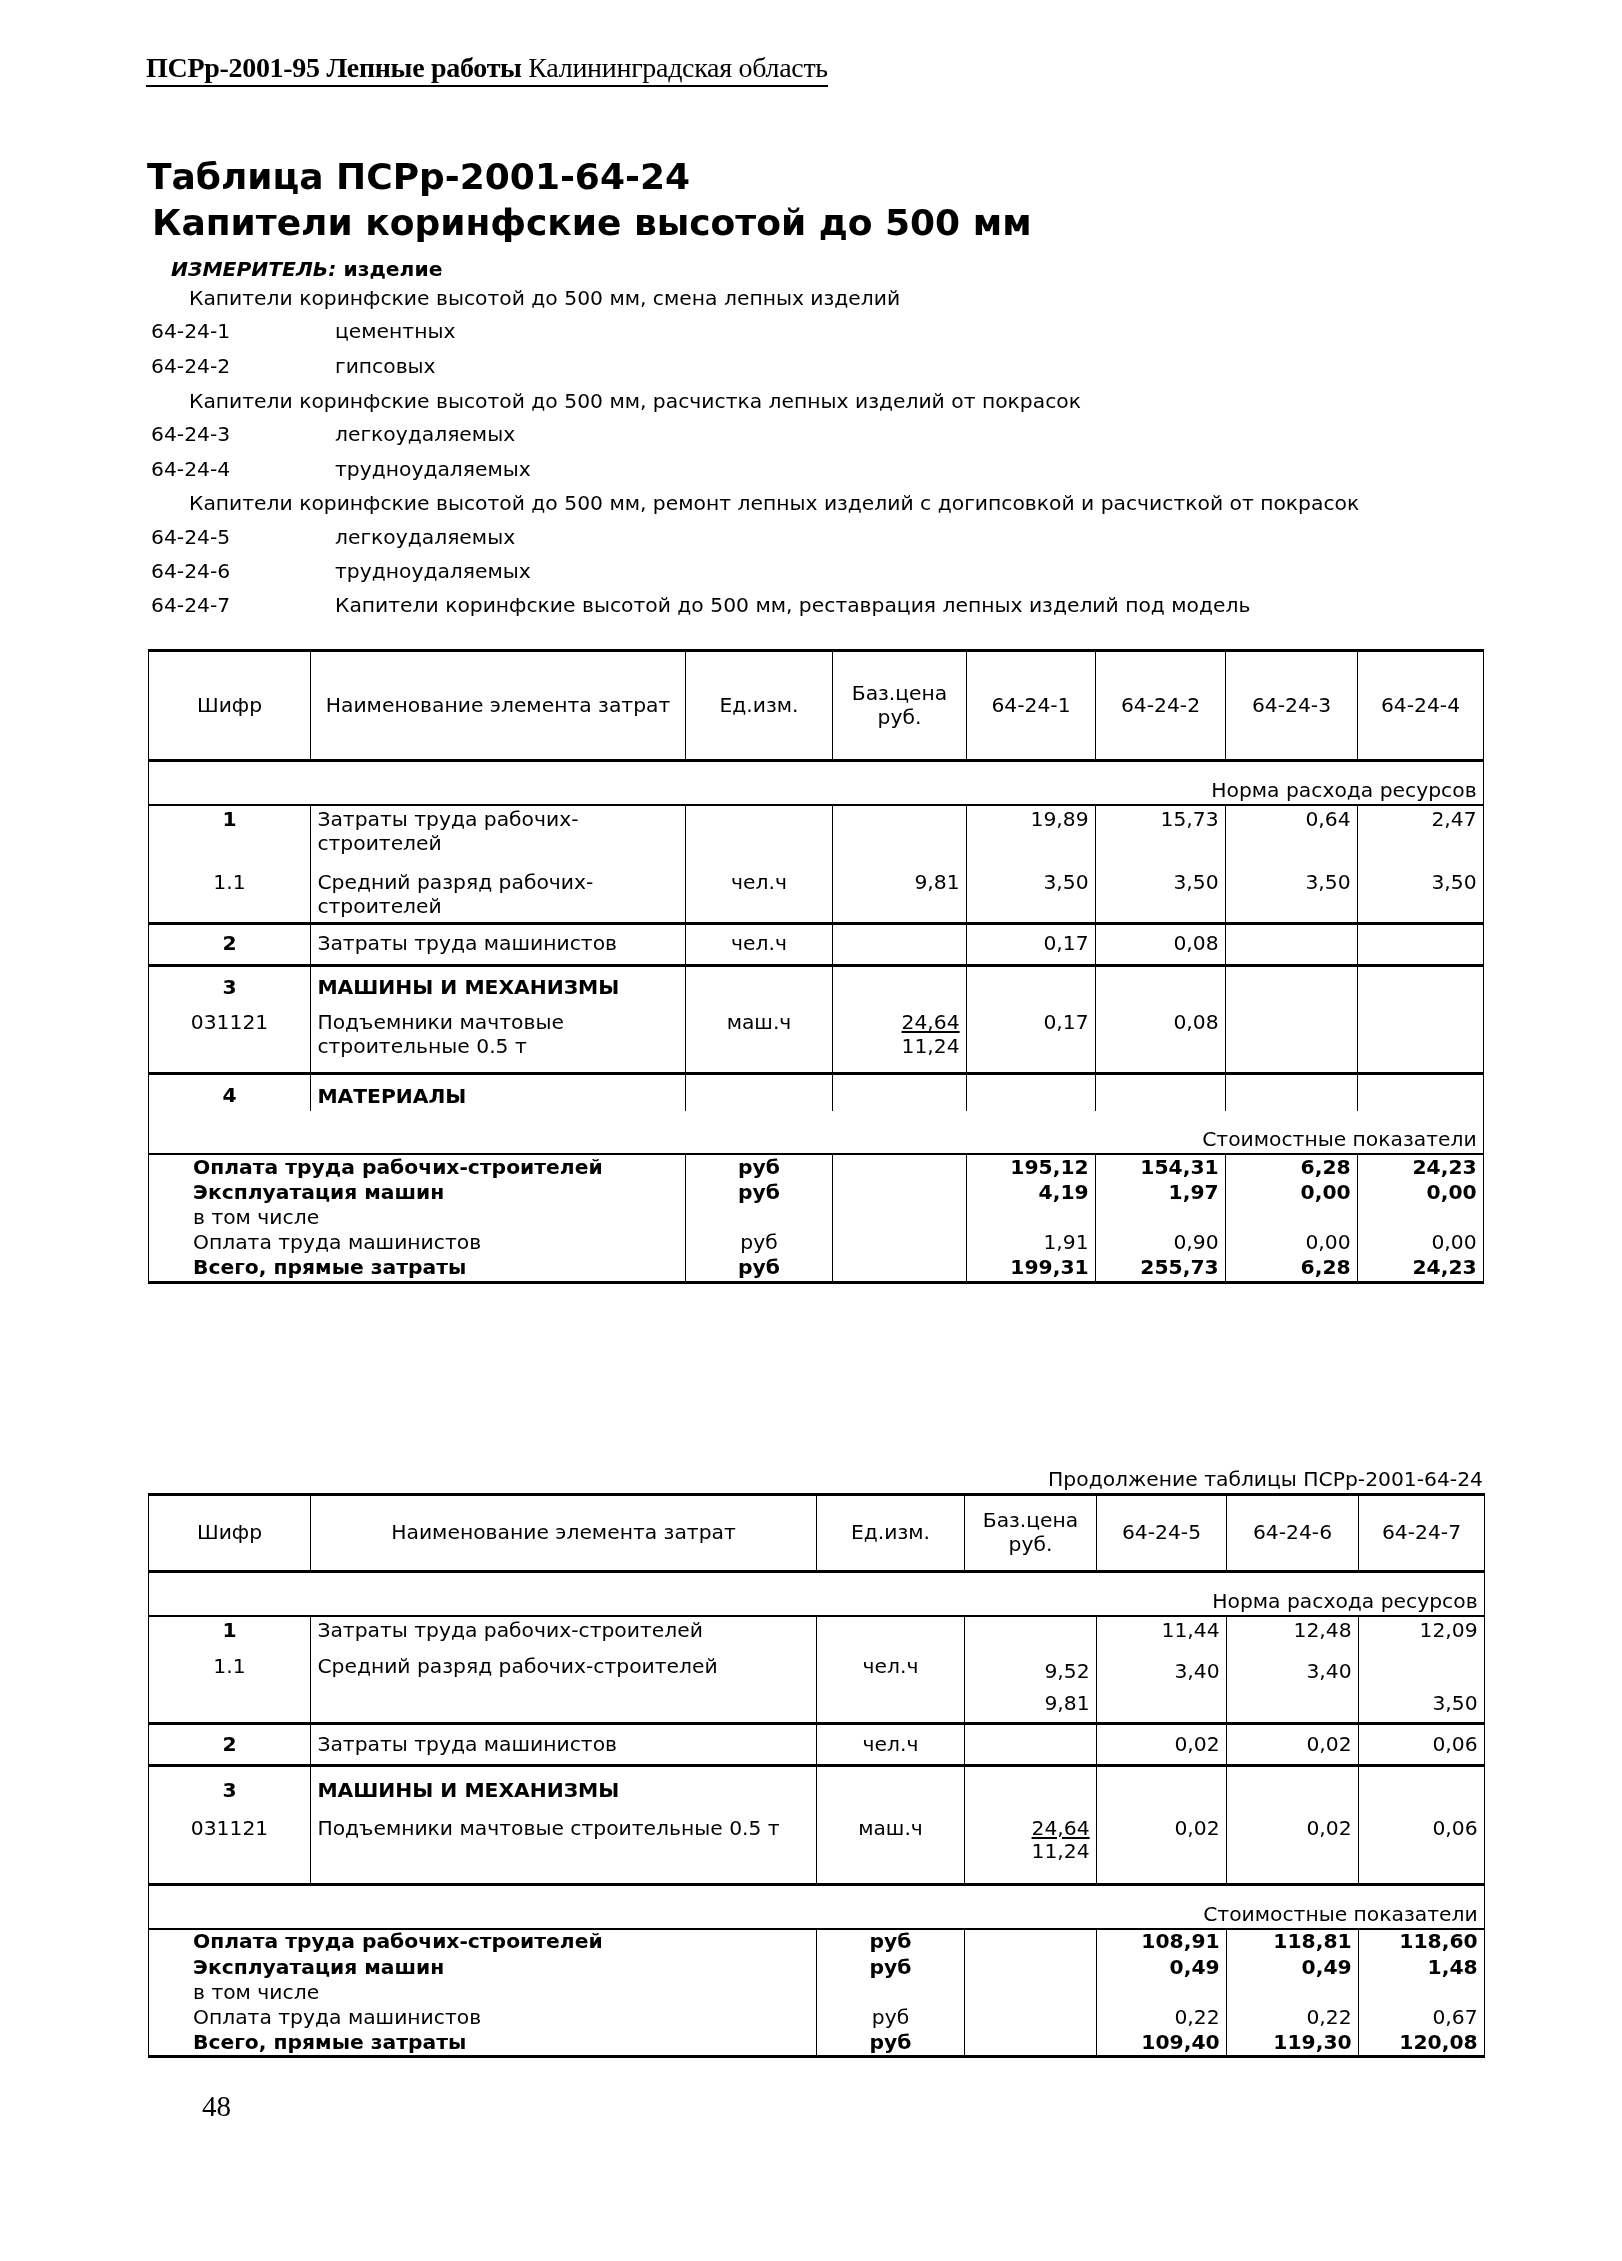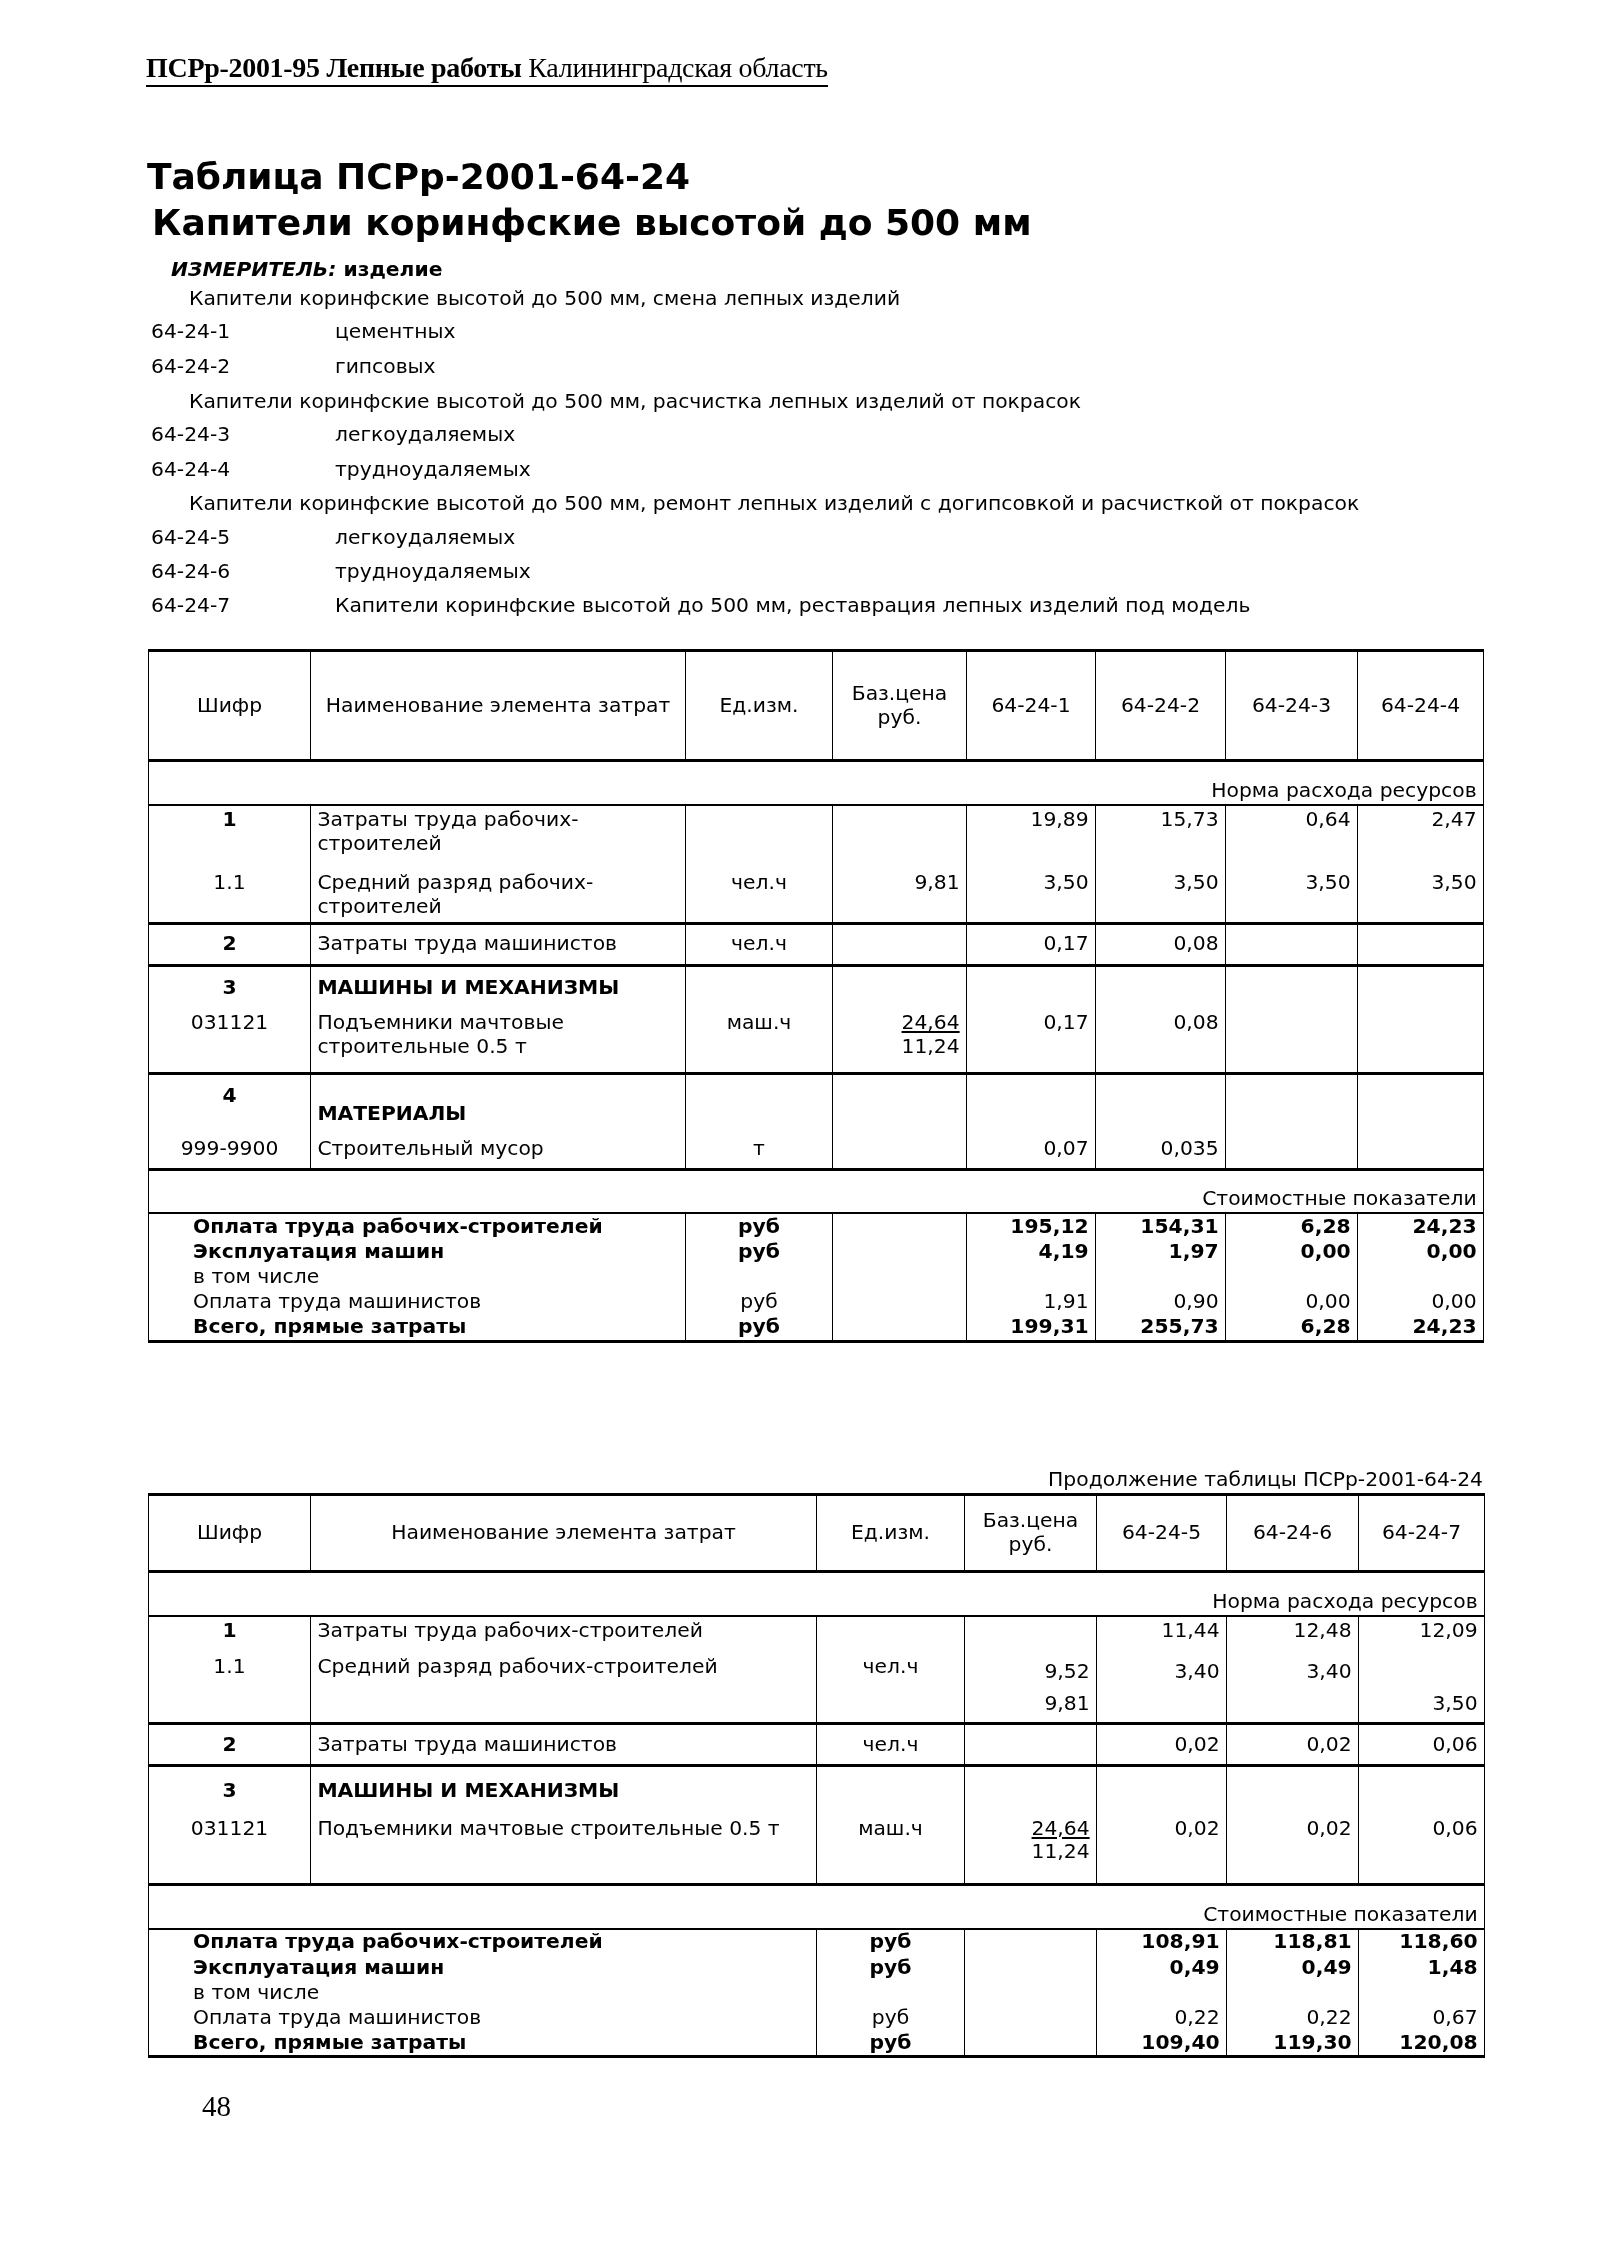--- a/index.html
+++ b/index.html
@@ -142,37 +142,27 @@
       <span>11,24</span>
     </td>
     <td class="r" style="padding-top:9px">0,17</td>
     <td class="r" style="padding-top:9px">0,08</td>
     <td class="r" style="padding-top:9px"></td>
     <td class="r" style="padding-top:9px"></td>
   </tr>
 
   <tr>
     <td class="c b" style="padding-top:9px">4</td>
-    <td class="b" style="padding-top:27px">МАТЕРИАЛЫ</td>
-    <td></td>
-        <td></td>
-    <td></td>
-        <td></td>
-    <td></td>
-        <td></td>
-  </tr>
-  <tr class="thick-bot">
-    <td class="c" style="padding-top:9px; padding-bottom:6.4px">999-9900</td>
-    <td style="padding-top:9px; padding-bottom:6.4px">Строительный мусор</td>
-    <td class="c" style="padding-top:9px; padding-bottom:6.4px">т</td>
-    <td class="r" style="padding-top:9px; padding-bottom:6.4px"></td>
-    <td class="r" style="padding-top:9px; padding-bottom:6.4px">0,07</td>
-    <td class="r" style="padding-top:9px; padding-bottom:6.4px">0,035</td>
-    <td class="r" style="padding-top:9px; padding-bottom:6.4px"></td>
-    <td class="r" style="padding-top:9px; padding-bottom:6.4px"></td>
+    <td class="b" style="padding-top:10px">МАТЕРИАЛЫ</td>
+    <td></td>
+        <td></td>
+    <td></td>
+        <td></td>
+    <td></td>
+        <td></td>
   </tr>
   <tr class="sec">
     <td colspan="8" style="border-bottom:2.5px solid #000;">Стоимостные показатели</td>
   </tr>
 
   <tr class="tot">
     <td colspan="2" class="b" style="padding-left:44px">Оплата труда рабочих-строителей</td>
     <td class="c b">руб</td>
     <td></td>
     <td class="r b">195,12</td>

